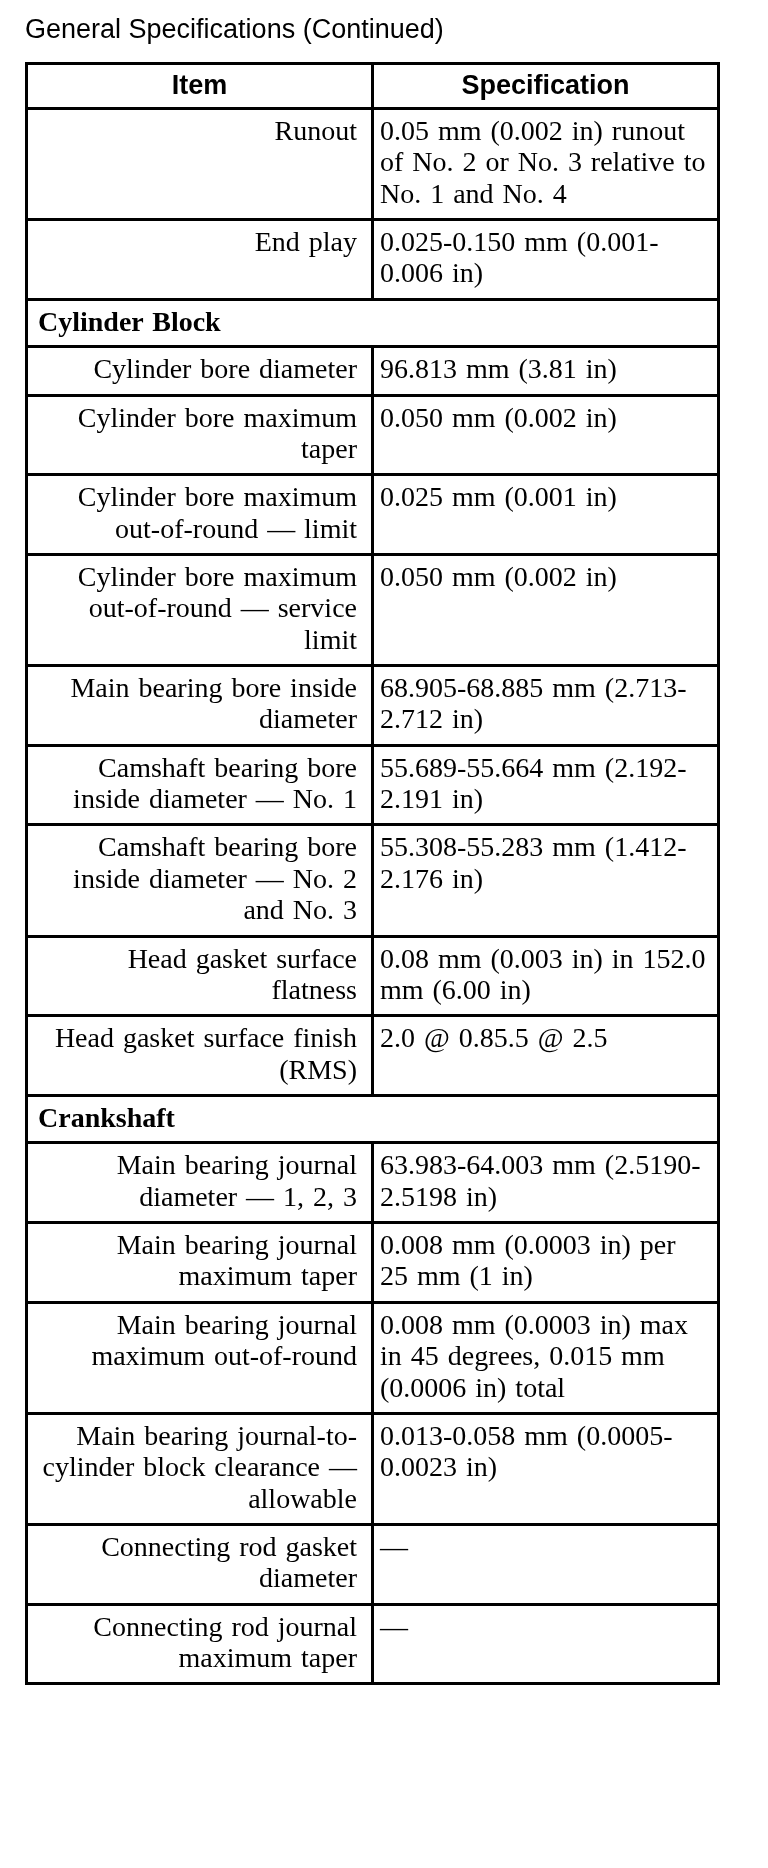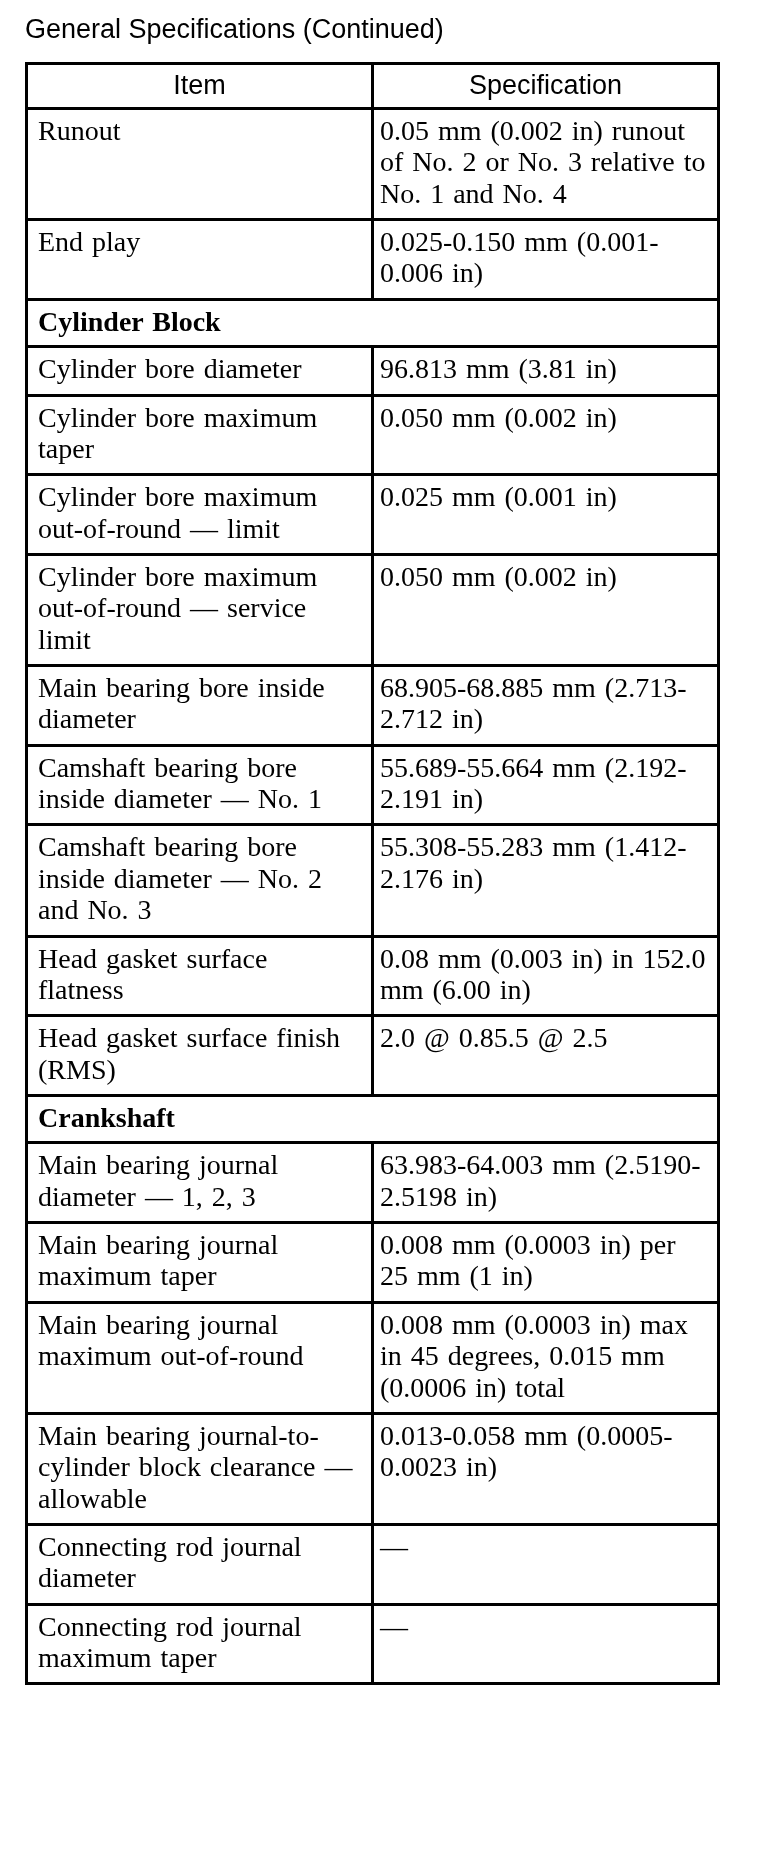--- a/index.html
+++ b/index.html
@@ -28,33 +28,33 @@
     width: 670px;
     table-layout: fixed;
   }
   table.spec-table, table.spec-table th, table.spec-table td {
     border: 3px solid #000000;
   }
   th.col-item { width: 335px; }
   th.col-spec { width: 335px; }
   th {
     font-family: "Liberation Sans", sans-serif;
-    font-weight: normal;
+    font-weight: bold;
     font-size: 27px;
     text-align: center;
     padding: 5px 4px 6px 4px;
   }
   td {
     font-size: 28px;
     line-height: 1.12;
     vertical-align: top;
     word-spacing: 0.07em;
   }
   td.item-cell {
-    text-align: left;
+    text-align: right;
     padding: 5px 14px 9px 10px;
   }
   td.spec-cell {
     text-align: left;
     padding: 5px 6px 9px 6px;
   }
   td.section-cell {
     font-weight: bold;
     text-align: left;
     padding: 5px 10px 8px 10px;
@@ -134,21 +134,21 @@
         </tr>
         <tr>
           <td class="item-cell">Main bearing journal maximum out-of-round</td>
           <td class="spec-cell">0.008 mm (0.0003 in) max in 45 degrees, 0.015 mm (0.0006 in) total</td>
         </tr>
         <tr>
           <td class="item-cell">Main bearing journal-to-cylinder block clearance — allowable</td>
           <td class="spec-cell">0.013-0.058 mm (0.0005-0.0023 in)</td>
         </tr>
         <tr>
-          <td class="item-cell">Connecting rod journal diameter</td>
+          <td class="item-cell">Connecting rod gasket diameter</td>
           <td class="spec-cell">—</td>
         </tr>
         <tr>
           <td class="item-cell">Connecting rod journal maximum taper</td>
           <td class="spec-cell">—</td>
         </tr>
       </tbody>
   </table>
 </div>
 

